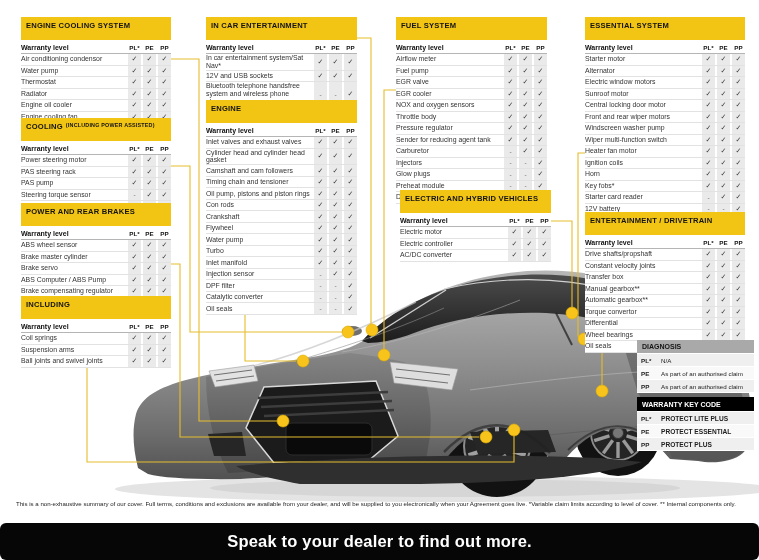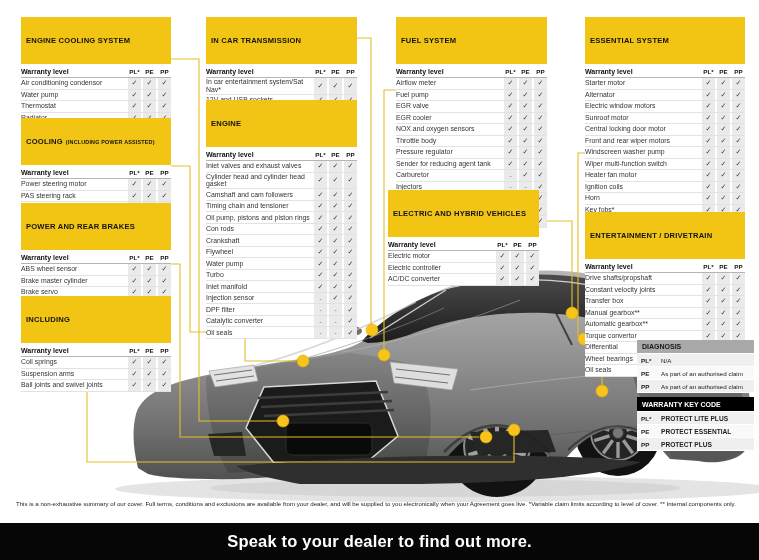--- a/index.html
+++ b/index.html
@@ -1,21 +1,21 @@
 <!DOCTYPE html>
 <html><head>
 <meta charset="utf-8">
 <style>
   html,body{margin:0;padding:0;background:#888;}
   #root{position:relative;width:759px;height:560px;background:#ffffff;overflow:hidden;
         font-family:"Liberation Sans","DejaVu Sans",sans-serif;margin:0 auto;}
   
   .tbl{position:absolute;background:#fff;color:#222;}
-  .tbl-title{background:#F2C413;height:15px;display:flex;align-items:center;
-             padding:16px 5px;font-weight:bold;font-size:7.6px;color:#141414;
+  .tbl-title{background:#F2C413;height:15px;display:flex;
+             padding:4px 5px;font-weight:bold;font-size:7.6px;color:#141414;
              letter-spacing:.2px;margin-bottom:2px;white-space:nowrap;}
   .title-suffix{font-size:5.4px;margin-left:3px;font-weight:bold;}
   .hrow{display:flex;align-items:center;height:11px;border-bottom:1px solid #b5b5b5;font-weight:bold;}
   .hrow .lbl{flex:1;font-size:7px;color:#111;}
   .cell{width:13px;margin-left:2px;text-align:center;flex:none;}
   .hrow .cell{font-size:6.2px;color:#111;}
   .row{display:flex;align-items:center;min-height:10.5px;border-bottom:1px solid #e2e2e2;}
   .row .lbl{flex:1;padding-right:2px;font-size:6.9px;line-height:1.15;color:#333;}
   .row .cell{background:#eaeaea;align-self:stretch;display:flex;align-items:center;
              justify-content:center;font-size:7px;color:#3c3c3c;}
@@ -28,21 +28,21 @@
   .mini-title.black{background:#000;color:#fff;height:14px;}
   .mini-row{display:flex;align-items:center;min-height:12px;background:#EFEFEF;
             border-bottom:1px solid #fff;font-size:6.2px;color:#222;}
   .mini-row:nth-child(odd){background:#F9F9F9;}
   .mini-row .k{width:20px;font-weight:bold;padding-left:4px;flex:none;}
   .mini.bold-rows .mini-row .t{font-weight:bold;font-size:6.6px;}
   
   #disclaimer{position:absolute;left:16px;top:500px;width:732px;font-size:6.1px;
               color:#1d1d1d;white-space:nowrap;}
   #cta-bar{position:absolute;left:0;bottom:0;width:759px;height:37px;background:#060606;
-           display:flex;align-items:center;justify-content:center;}
+           display:flex;align-items:center;justify-content:center;border-radius:6px;}
   #cta-text{color:#fff;font-weight:bold;font-size:16.5px;letter-spacing:.2px;}
   svg{position:absolute;left:0;top:0;}
 </style>
 </head>
 <body>
 
 <div id="root">
 
   <svg id="car-svg" width="759" height="560" viewBox="0 0 759 560">
     <defs>
@@ -343,21 +343,21 @@
       </div>
       <div class="row">
         <span class="lbl">Ball joints and swivel joints</span>
         <span class="cell">✓</span>
         <span class="cell">✓</span>
         <span class="cell">✓</span>
       </div>
     </div>
   <div id="tbl-incar" class="tbl" style="left:206px;top:17px;width:151px">
       <div class="tbl-title">
-        <span class="title-text">IN CAR TRANSMISSION</span>
+        <span class="title-text">IN CAR ENTERTAINMENT</span>
       </div>
       <div class="hrow">
         <span class="lbl">Warranty level</span>
         <span class="cell">PL*</span>
         <span class="cell">PE</span>
         <span class="cell">PP</span>
       </div>
       <div class="row">
         <span class="lbl">In car entertainment system/Sat Nav*</span>
         <span class="cell">✓</span>
@@ -566,21 +566,21 @@
         <span class="cell dash">-</span>
         <span class="cell">✓</span>
       </div>
       <div class="row">
         <span class="lbl">Oil seals</span>
         <span class="cell dash">-</span>
         <span class="cell dash">-</span>
         <span class="cell">✓</span>
       </div>
     </div>
-  <div id="tbl-ev" class="tbl" style="left:388px;top:190px;width:151px">
+  <div id="tbl-ev" class="tbl" style="left:400px;top:190px;width:151px">
       <div class="tbl-title">
         <span class="title-text">ELECTRIC AND HYBRID VEHICLES</span>
       </div>
       <div class="hrow">
         <span class="lbl">Warranty level</span>
         <span class="cell">PL*</span>
         <span class="cell">PE</span>
         <span class="cell">PP</span>
       </div>
       <div class="row">

